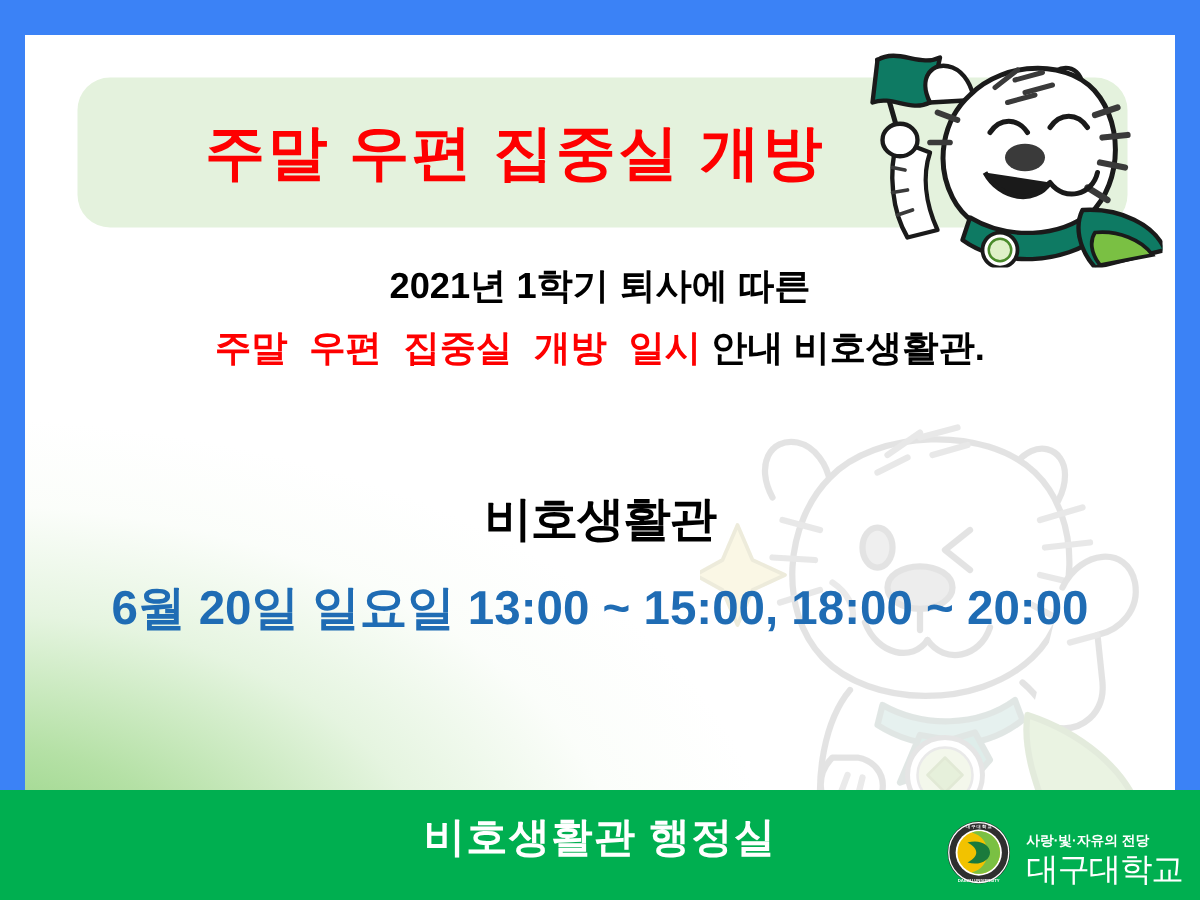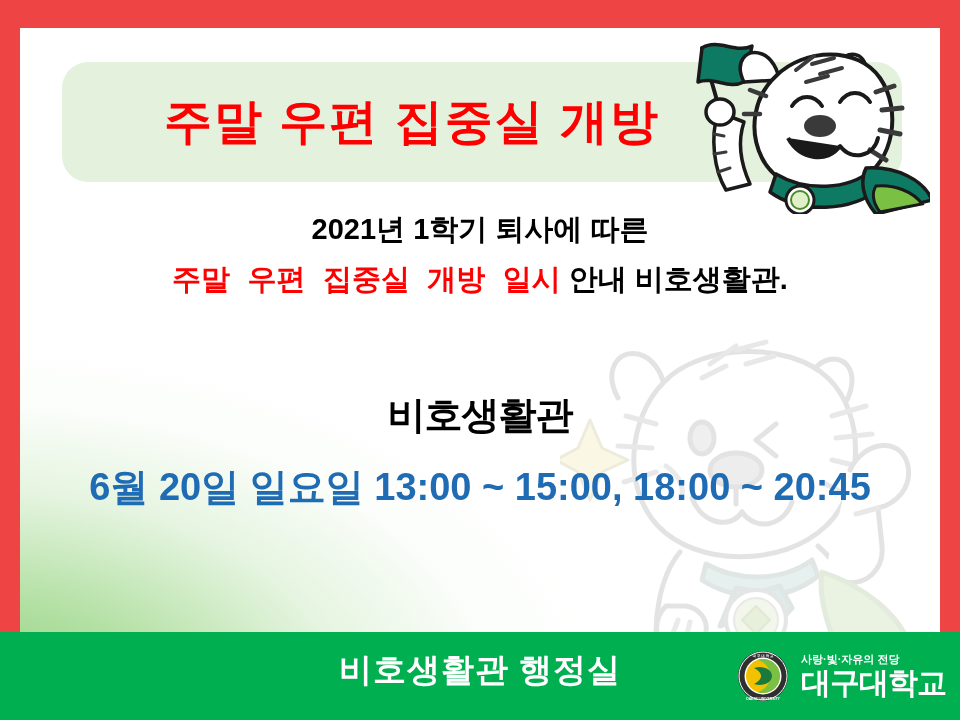--- a/index.html
+++ b/index.html
@@ -9,21 +9,21 @@
     background: #ffffff;
   }
   body {
     font-family: "Liberation Sans", "DejaVu Sans", sans-serif;
   }
 
   .poster {
     position: relative;
     width: 960px;
     height: 720px;
-    background: #ef4444;
+    background: #3b82f6;
     overflow: hidden;
     box-sizing: border-box;
   }
 
   
   .content-panel {
     position: absolute;
     left: 20px;
     top: 28px;
     width: 920px;
@@ -168,21 +168,21 @@
     white-space: nowrap;
   }
 
   
   .uni-logo {
     position: absolute;
     right: 14px;
     top: 12px;
     height: 64px;
     display: flex;
-    align-items: center;
+    align-items: flex-end;
     gap: 12px;
   }
   .uni-seal {
     width: 52px;
     height: 52px;
     flex: 0 0 52px;
   }
   .uni-seal svg { display: block; width: 100%; height: 100%; }
   .uni-words {
     display: flex;
@@ -193,22 +193,22 @@
   .uni-tagline {
     color: #ffffff;
     font-size: 11px;
     font-weight: bold;
     letter-spacing: 0px;
     margin-bottom: 3px;
     white-space: nowrap;
   }
   .uni-name {
     color: #ffffff;
-    font-size: 30px;
-    font-weight: bold;
+    font-size: 26px;
+    font-weight: normal;
     letter-spacing: -1px;
     white-space: nowrap;
   }
 </style>
 </head>
 <body>
 
 <div class="poster">
 
   <div class="content-panel">
@@ -327,21 +327,21 @@
     </div>
 
     <div class="intro">
       <div class="intro-line">2021년 1학기 퇴사에 따른</div>
       <div class="intro-line"><span class="accent">주말 우편 집중실 개방 일시</span><span> 안내 비호생활관.</span></div>
     </div>
 
     <div class="schedule-heading">비호생활관</div>
 
     <div class="schedule-lines">
-      <div class="schedule-line">6월 20일 일요일 13:00 ~ 15:00, 18:00 ~ 20:45</div>
+      <div class="schedule-line">6월 20일 일요일 13:00 ~ 15:00, 18:00 ~ 20:00</div>
     </div>
 
   </div>
 
   <div class="footer">
     <div class="footer-text">비호생활관 행정실</div>
 
     <div class="uni-logo">
       <div class="uni-seal">
         <svg viewBox="0 0 52 52" xmlns="http://www.w3.org/2000/svg">

